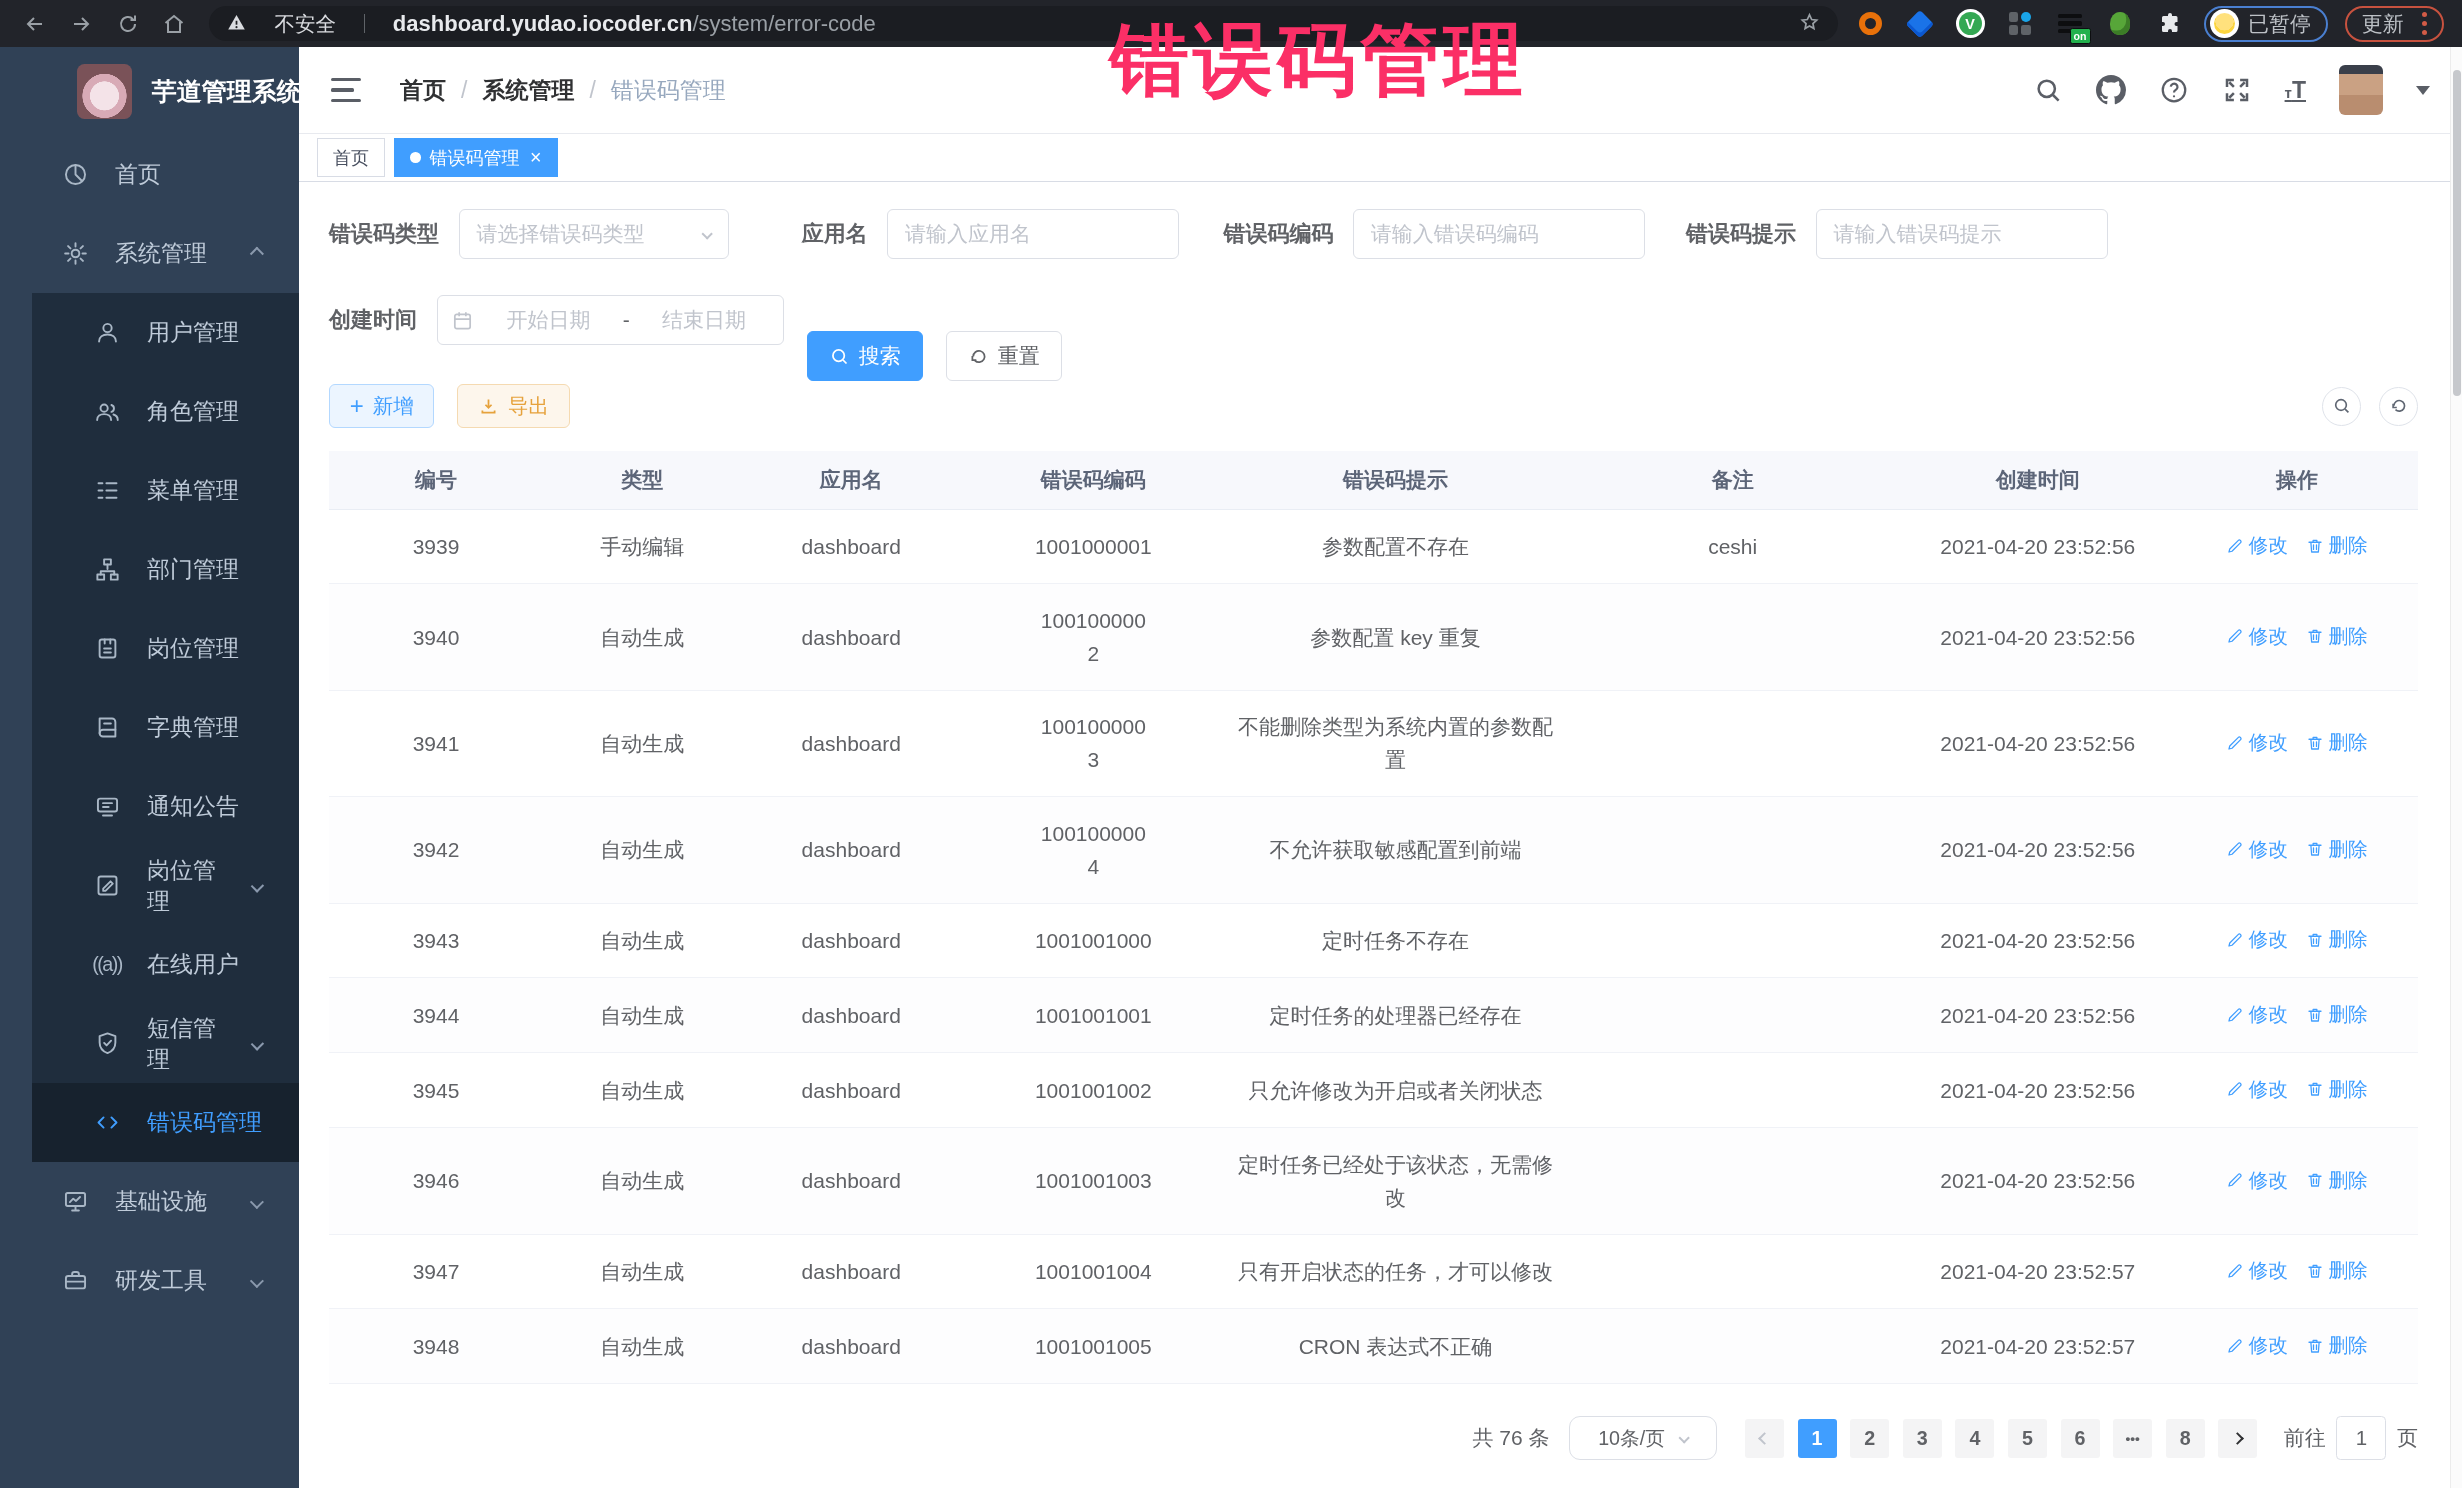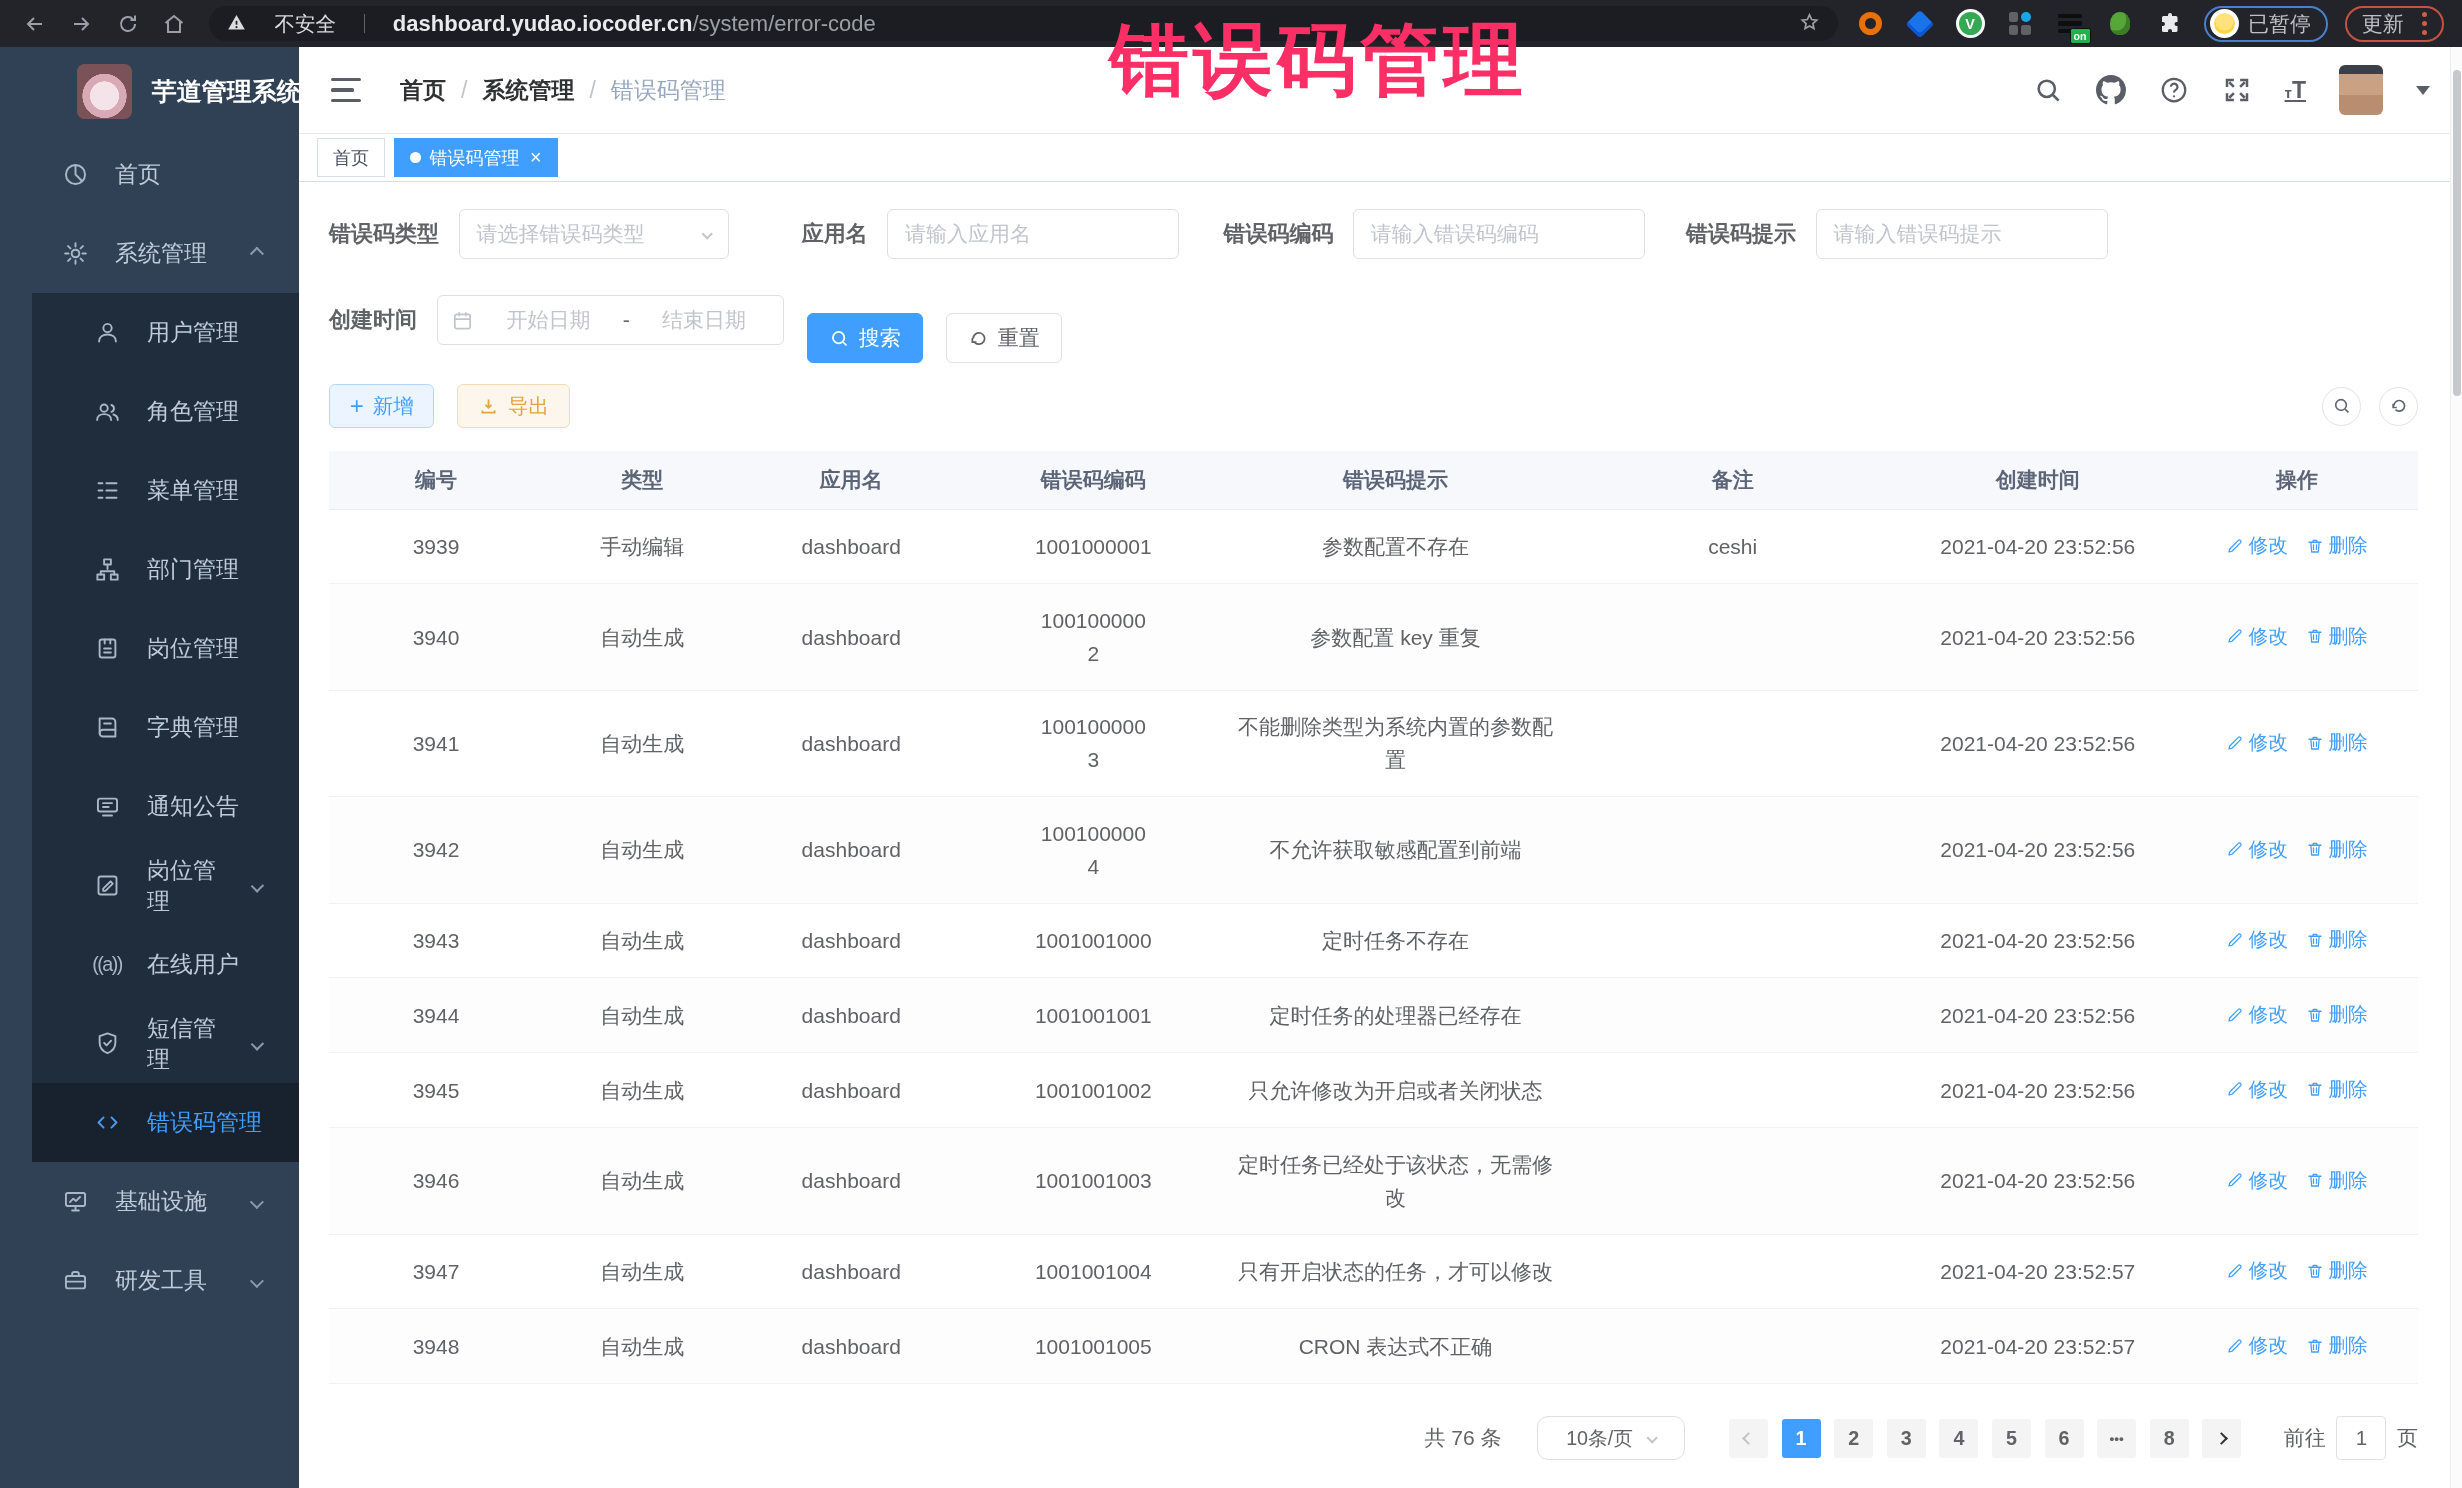--- a/index.html
+++ b/index.html
@@ -92,21 +92,21 @@
   .tagsbar{ height:48px; display:flex; align-items:center; gap:9px; padding:0 18px; border-bottom:0.8px solid #d8dce5; }
   .tag{ height:39px; display:flex; align-items:center; gap:9px; padding:0 15px; border:0.8px solid #d8dce5;
         background:#fff; color:#495060; font-size:18px; cursor:pointer; white-space:nowrap; }
   .tag.active{ background:#409eff; border-color:#409eff; color:#fff; }
   .tag .dot{ width:10.6px; height:10.6px; border-radius:50%; background:#fff; }
   .tag .close{ font-size:19.7px; line-height:1; margin-left:1.5px; }
 
   .content{ padding:27px 44px 0 30px; }
 
   
-  .filter-form{ display:flex; flex-wrap:wrap; align-items:center; }
+  .filter-form{ display:flex; flex-wrap:wrap; align-items:flex-end; }
   .f-item{ display:flex; align-items:center; margin:0 0 36px 0; }
   .f-label{ font-size:22px; font-weight:700; color:#606266; margin-right:19.7px; white-space:nowrap; }
   .ctl{ height:50px; border:0.8px solid #dcdfe6; border-radius:6px; background:#fff; display:flex;
         align-items:center; font-size:21px; color:#606266; }
   .ctl input{ border:none; outline:none; width:100%; height:100%; font-size:21px; color:#606266;
               font-family:inherit; background:transparent; padding:0 16.7px; }
   .ctl input::placeholder{ color:#c0c4cc; }
   .sel{ width:270px; padding:0 16.7px; justify-content:space-between; cursor:pointer; }
   .sel .ph{ color:#c0c4cc; }
   .sel .chev, .psize .chev{ border-color:#c0c4cc; width:8.3px; height:8.3px; }
@@ -141,21 +141,21 @@
   tbody td{ padding:19.7px 7.6px; font-size:21px; color:#606266; text-align:center; line-height:33px;
             border-bottom:1.5px solid #f0f2f7; word-break:break-all; }
   tbody tr:nth-child(even){ background:#fdfdfe; }
   .code-cell{ white-space:pre-line; }
   .op-link{ color:#409eff; font-size:19.7px; display:inline-flex; align-items:center; gap:4.5px;
             margin:0 9px; cursor:pointer; white-space:nowrap; }
   .op-link svg{ width:18px; height:18px; }
 
   
   .pagination{ display:flex; align-items:center; justify-content:flex-end; margin-top:32px;
-               font-size:21px; color:#606266;gap:16px; }
+               font-size:21px; color:#606266; }
   .ptotal{ margin-right:19.7px; }
   .psize{ width:148px; height:44px; border:0.8px solid #dcdfe6; border-radius:11px; display:flex;
           align-items:center; justify-content:center; gap:15px; font-size:19.7px; cursor:pointer; margin-right:21px; }
   .pager{ display:flex; align-items:center; list-style:none; }
   .pager li{ min-width:39px; height:39px; margin:0 6.8px; border-radius:3px; background:#f4f4f5;
              color:#606266; font-weight:700; font-size:19.7px; display:flex; align-items:center;
              justify-content:center; cursor:pointer; padding:0 4.5px; }
   .pager li.active{ background:#409eff; color:#fff; }
   .pchev{ display:inline-block; width:9px; height:9px; border-right:2.3px solid #9aa0ab; border-bottom:2.3px solid #9aa0ab; }
   .pchev.left{ transform:rotate(135deg); } .pchev.right{ transform:rotate(-45deg); border-color:#303133; }

